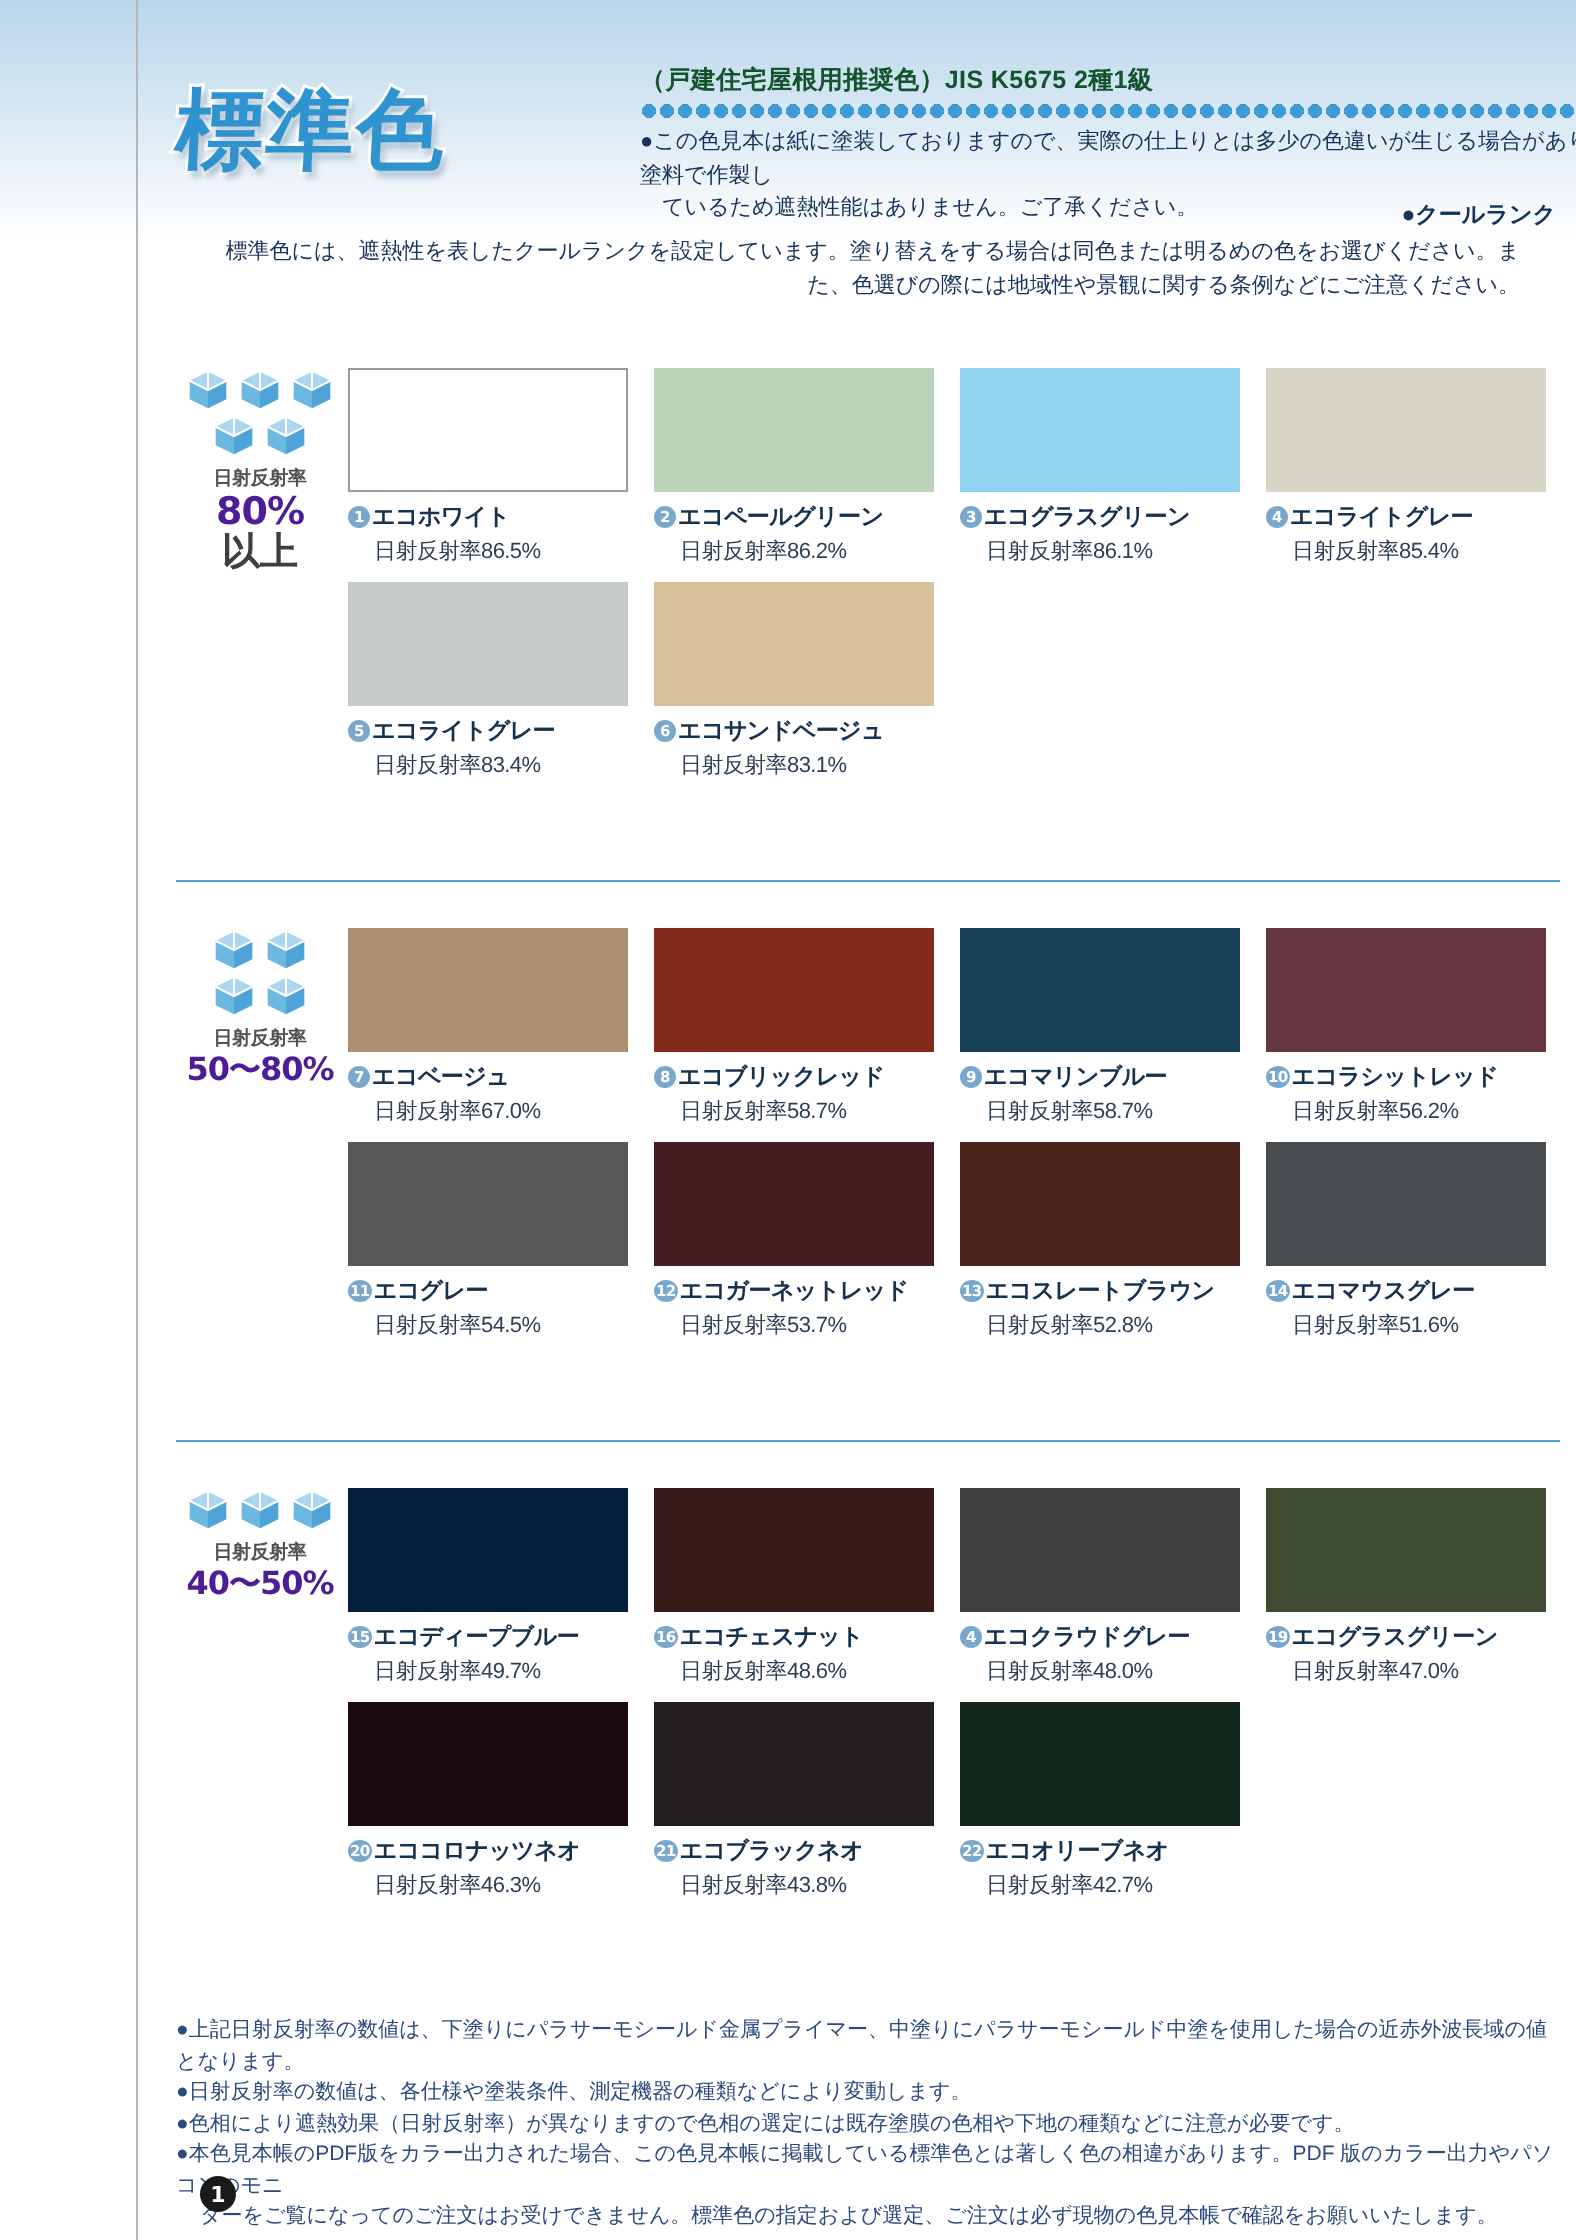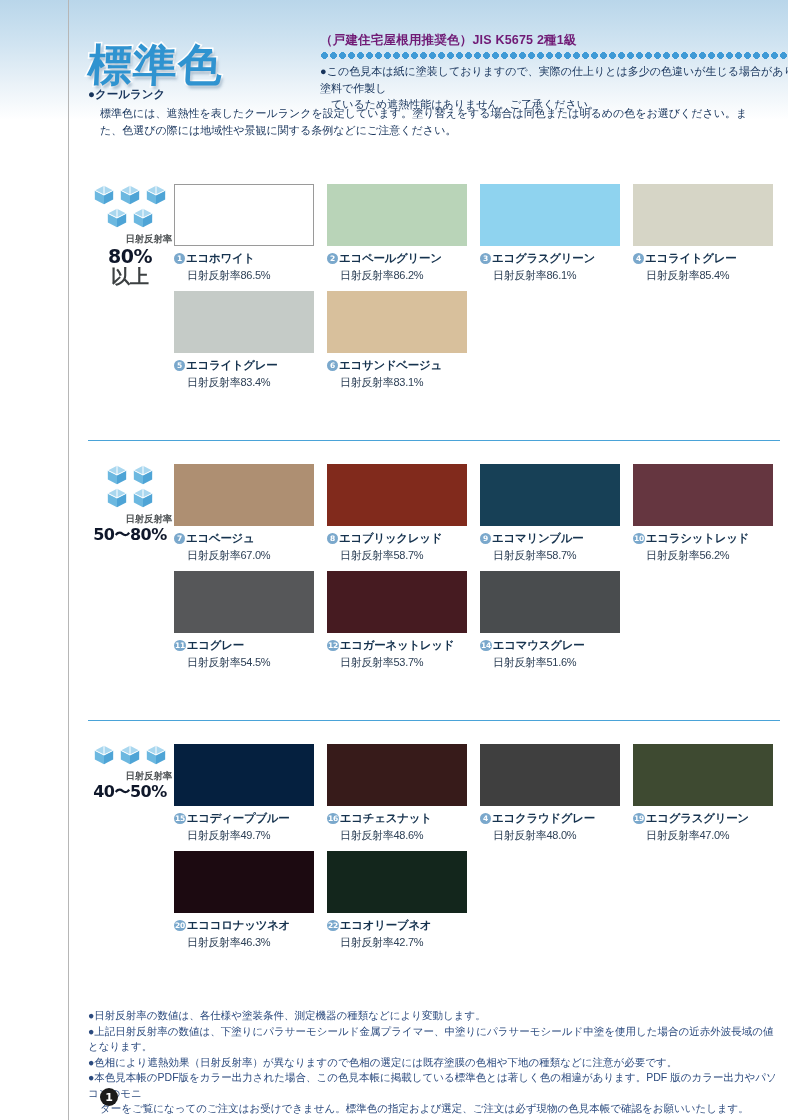--- a/index.html
+++ b/index.html
@@ -57,21 +57,21 @@
     white-space: nowrap;
   }
   .head-right {
     position: absolute;
     left: 140px; top: 0px;
     width: 560px;
   }
   .head-jis {
     font-size: 12.5px;
     font-weight: bold;
-    color: #701a75;
+    color: #14532d;
     letter-spacing: 0.2px;
     padding-left: 92px;
     white-space: nowrap;
   }
   .dot-rule {
     margin-top: 3px;
     margin-left: 92px;
     height: 7px;
     background-image: radial-gradient(circle closest-side, #3f9ad6 100%, transparent 100%);
     background-size: 9px 7px;
@@ -86,22 +86,23 @@
     font-size: 11px;
     line-height: 1.5;
     color: #16335b;
     width: 566px;
   }
   .head-note .ln2 { display: block; padding-left: 11px; }
 
   
   .coolrank {
     position: absolute;
-    left: 88px; top: 87px;
+    left: 88px; top: 100px;
     width: 690px;
+    text-align: right;
   }
   .coolrank-title {
     font-size: 11.5px;
     font-weight: bold;
     color: #16335b;
   }
   .coolrank-body {
     margin-top: 3px;
     padding-left: 12px;
     font-size: 11px;
@@ -135,26 +136,25 @@
   .cube-rows { display: flex; flex-direction: column; align-items: center; gap: 1px; }
   .cube-row { display: flex; justify-content: center; gap: 4px; }
   .cube { width: 22px; height: 22px; display: block; }
 
   .rr-label {
     margin-top: 4px;
     font-size: 9.5px;
     color: #4f5355;
     font-weight: bold;
     letter-spacing: -0.2px;
-    text-align: right;
   }
   .rr-value {
     font-size: 16px;
     font-weight: bold;
-    color: #0f172a;
+    color: #4c1d95;
     line-height: 1.08;
     letter-spacing: -0.5px;
     font-family: "DejaVu Sans", sans-serif;
   }
   .rr-value.big { font-size: 19px; }
   .rr-sub {
     font-size: 19px;
     font-weight: bold;
     color: #3c4042;
     line-height: 1.05;
@@ -445,20 +445,28 @@
         </div>
         <div class="swatch-cell">
           <div class="swatch-chip" style="background: rgb(70, 27, 33);"></div>
           <div class="swatch-name">
             <span class="num-badge">12</span>
             <span>エコガーネットレッド</span>
           </div>
           <div class="swatch-ref">日射反射率53.7%</div>
         </div>
         <div class="swatch-cell">
+          <div class="swatch-chip" style="background: rgb(76, 34, 28);"></div>
+          <div class="swatch-name">
+            <span class="num-badge">13</span>
+            <span>エコスレートブラウン</span>
+          </div>
+          <div class="swatch-ref">日射反射率52.8%</div>
+        </div>
+        <div class="swatch-cell">
           <div class="swatch-chip" style="background: rgb(73, 76, 78);"></div>
           <div class="swatch-name">
             <span class="num-badge">14</span>
             <span>エコマウスグレー</span>
           </div>
           <div class="swatch-ref">日射反射率51.6%</div>
         </div>
       </div>
     </div>
   <div class="group" id="group-2">
@@ -526,33 +534,41 @@
         </div>
         <div class="swatch-cell">
           <div class="swatch-chip" style="background: rgb(28, 10, 17);"></div>
           <div class="swatch-name">
             <span class="num-badge">20</span>
             <span>エココロナッツネオ</span>
           </div>
           <div class="swatch-ref">日射反射率46.3%</div>
         </div>
         <div class="swatch-cell">
+          <div class="swatch-chip" style="background: rgb(36, 32, 33);"></div>
+          <div class="swatch-name">
+            <span class="num-badge">21</span>
+            <span>エコブラックネオ</span>
+          </div>
+          <div class="swatch-ref">日射反射率43.8%</div>
+        </div>
+        <div class="swatch-cell">
           <div class="swatch-chip" style="background: rgb(19, 38, 28);"></div>
           <div class="swatch-name">
             <span class="num-badge">22</span>
             <span>エコオリーブネオ</span>
           </div>
           <div class="swatch-ref">日射反射率42.7%</div>
         </div>
       </div>
     </div>
 
   <div class="footnotes" id="footnotes">
+      <div class="footnote"><span>●上記日射反射率の数値は、下塗りにパラサーモシールド金属プライマー、中塗りにパラサーモシールド中塗を使用した場合の近赤外波長域の値となります。</span></div>
       <div class="footnote"><span>●日射反射率の数値は、各仕様や塗装条件、測定機器の種類などにより変動します。</span></div>
-      <div class="footnote"><span>●上記日射反射率の数値は、下塗りにパラサーモシールド金属プライマー、中塗りにパラサーモシールド中塗を使用した場合の近赤外波長域の値となります。</span></div>
       <div class="footnote"><span>●色相により遮熱効果（日射反射率）が異なりますので色相の選定には既存塗膜の色相や下地の種類などに注意が必要です。</span></div>
       <div class="footnote"><span>●本色見本帳のPDF版をカラー出力された場合、この色見本帳に掲載している標準色とは著しく色の相違があります。PDF 版のカラー出力やパソコンのモニ</span><span class="cont">ターをご覧になってのご注文はお受けできません。標準色の指定および選定、ご注文は必ず現物の色見本帳で確認をお願いいたします。</span></div>
     </div>
 
   <div class="page-number">1</div>
 
 </div>
 
 <div class="gutter-line"></div>
 

